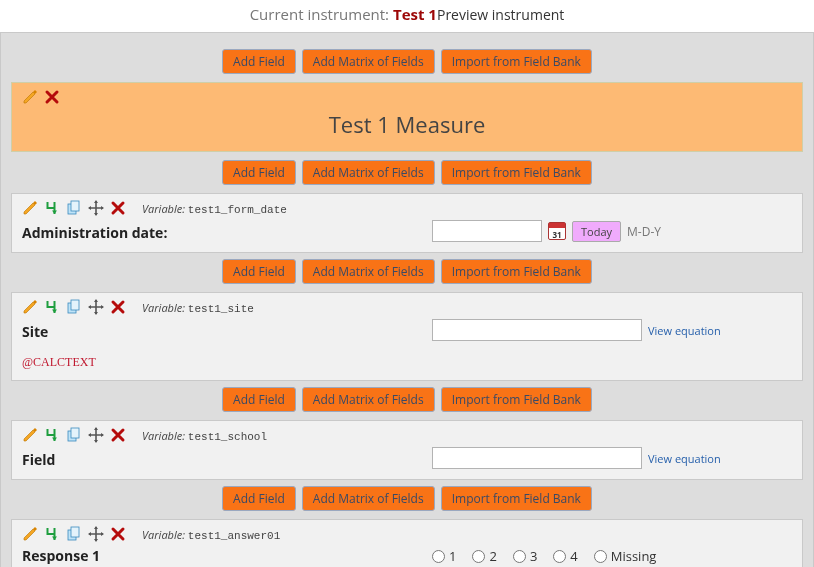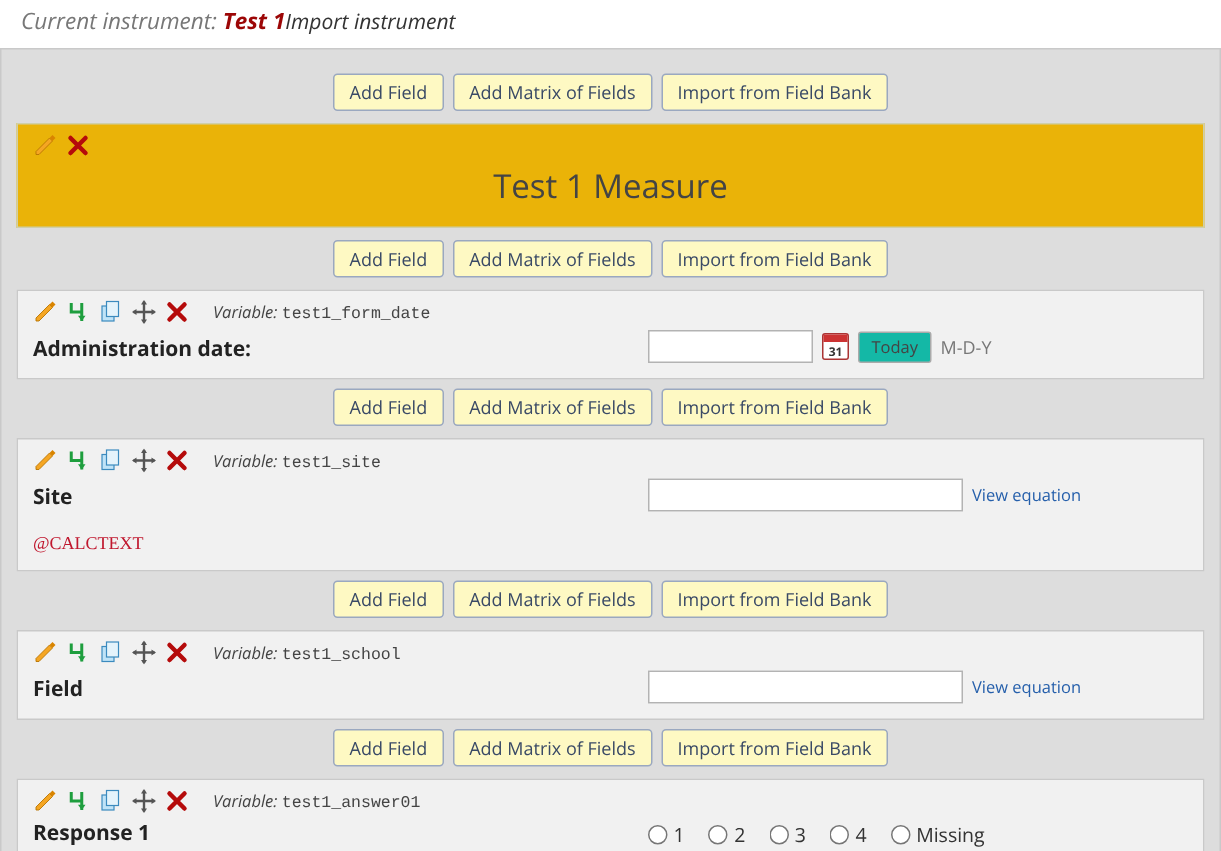--- a/index.html
+++ b/index.html
@@ -5,51 +5,50 @@
   * { box-sizing: border-box; }
   body {
     font-family: "Open Sans", "Helvetica Neue", Arial, sans-serif;
     font-size: 13px;
     color: #333;
     margin: 0;
     background: #fff;
   }
   .wrap { width: 814px; margin: 0 auto; }
   .topbar {
-    display: flex; justify-content: flex-start; align-items: center;
+    display: flex; justify-content: center; align-items: center;
     padding: 4px 14px 8px 14px;
-    font-style: italic;
   }
   .topbar .left { color: #777; font-size: 15px; }
   .topbar .left b { color: #9c0606; font-weight: 700; }
   .topbar .right a { color: #333; text-decoration: none; font-size: 14px; }
 
   .designer {
     background: #dddddd;
     border: 1px solid #c9c9c9;
     padding: 10px 10px 14px 10px;
   }
 
   .btn-row {
     display: flex; justify-content: center; gap: 6px;
     padding: 6px 0 8px 0;
   }
   .btn {
-    background: #fef9c3;
+    background: #f97316;
     border: 1px solid #9aa8c0;
     color: #3a4a66;
     font-size: 12px;
     padding: 3px 10px;
     border-radius: 3px;
     cursor: pointer;
     font-family: inherit;
   }
 
   .section-header {
-    background: #eab308;
+    background: #fdba74;
     border: 1px solid #cfcfa8;
     padding: 6px 10px 12px 10px;
     margin-bottom: 2px;
   }
   .section-header .title {
     text-align: center;
     font-size: 22px;
     color: #444;
     margin-top: 4px;
   }
@@ -95,21 +94,21 @@
     display: flex; align-items: center; gap: 6px;
     font-size: 12px;
   }
   .txt {
     width: 110px; height: 22px;
     border: 1px solid #b3b3b3; background: #fff;
     font-size: 12px; padding: 0 4px;
   }
   .txt-wide { width: 210px; height: 22px; border: 1px solid #b3b3b3; background: #fff; }
   .btn-sm {
-    background: #14b8a6; border: 1px solid #aaa; border-radius: 2px;
+    background: #f0abfc; border: 1px solid #aaa; border-radius: 2px;
     font-size: 11px; padding: 2px 8px; cursor: pointer;
     color: #444;
     font-family: inherit;
   }
   .hint { color: #777; font-size: 12px; }
 
   .link { color: #255fab; cursor: pointer; font-size: 11px; }
 
   .tag-calctext {
     color: #c0172e;
@@ -169,21 +168,21 @@
 </svg>
 
 <div class="wrap">
 
   <div class="topbar">
     <div class="left">
       <span>Current instrument:</span>
       <b>Test 1</b>
     </div>
     <div class="right">
-      <a href="#">Import instrument</a>
+      <a href="#">Preview instrument</a>
     </div>
   </div>
 
   <div class="designer">
 
     <div class="btn-row">
       <button class="btn">Add Field</button>
       <button class="btn">Add Matrix of Fields</button>
       <button class="btn">Import from Field Bank</button>
     </div>

